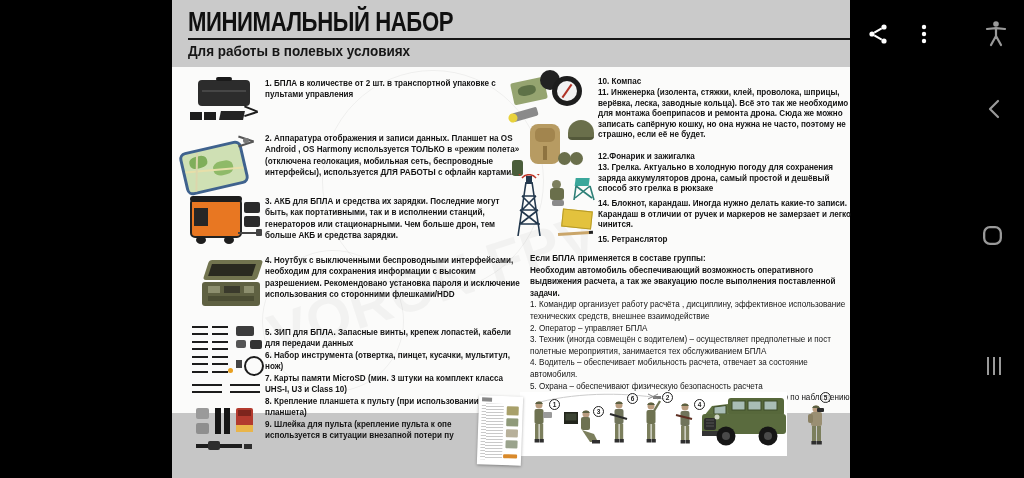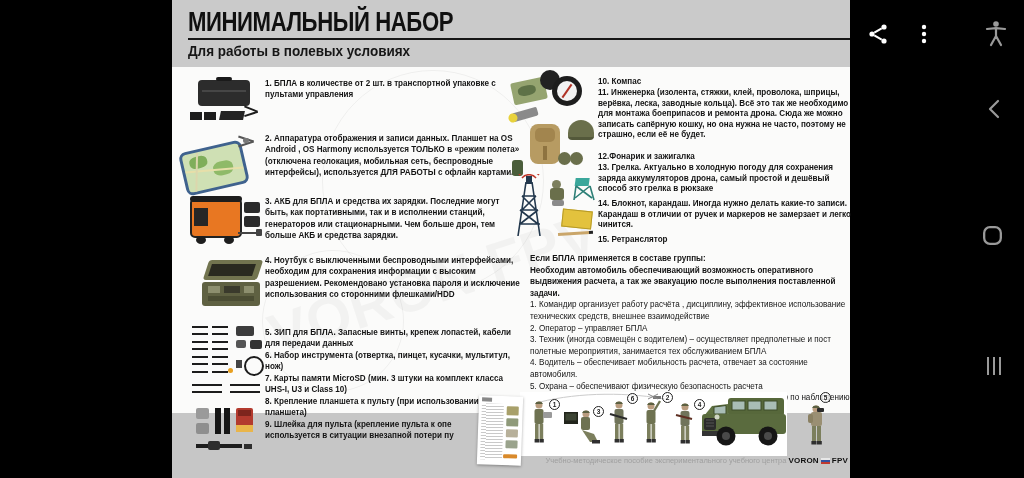--- a/index.html
+++ b/index.html
@@ -330,24 +330,20 @@
   <div class="leaflet">
     <div class="head"></div>
     <div class="lines"></div>
     <div class="speck" style="left:28px;top:10px;width:12px;height:9px;background:#a8a06a;"></div>
     <div class="speck" style="left:28px;top:22px;width:12px;height:8px;background:#8f9a7a;"></div>
     <div class="speck" style="left:28px;top:33px;width:12px;height:8px;background:#b7b09a;"></div>
     <div class="speck" style="left:28px;top:44px;width:12px;height:8px;background:#9aa38c;"></div>
     <div class="speck" style="left:26px;top:58px;width:14px;height:4px;background:#d98a2b;"></div>
   </div>
 
-  <div class="credit">
-    <span>Учебно-методическое пособие экспериментального учебного центра</span>
-    <span class="brand">VORON</span><span class="flag"></span><span class="brand">FPV</span>
-  </div>
 </div>
 
 <div class="sysicon" style="left:866px;top:22px;">
   <svg width="24" height="24" viewBox="0 0 24 24">
     <circle cx="18" cy="5" r="2.6" fill="#fff"></circle>
       <circle cx="6" cy="12" r="2.6" fill="#fff"></circle>
       <circle cx="18" cy="19" r="2.6" fill="#fff"></circle>
     <line x1="8.3" y1="10.7" x2="15.7" y2="6.3" stroke="#fff" stroke-width="2"></line>
     <line x1="8.3" y1="13.3" x2="15.7" y2="17.7" stroke="#fff" stroke-width="2"></line>
   </svg>

